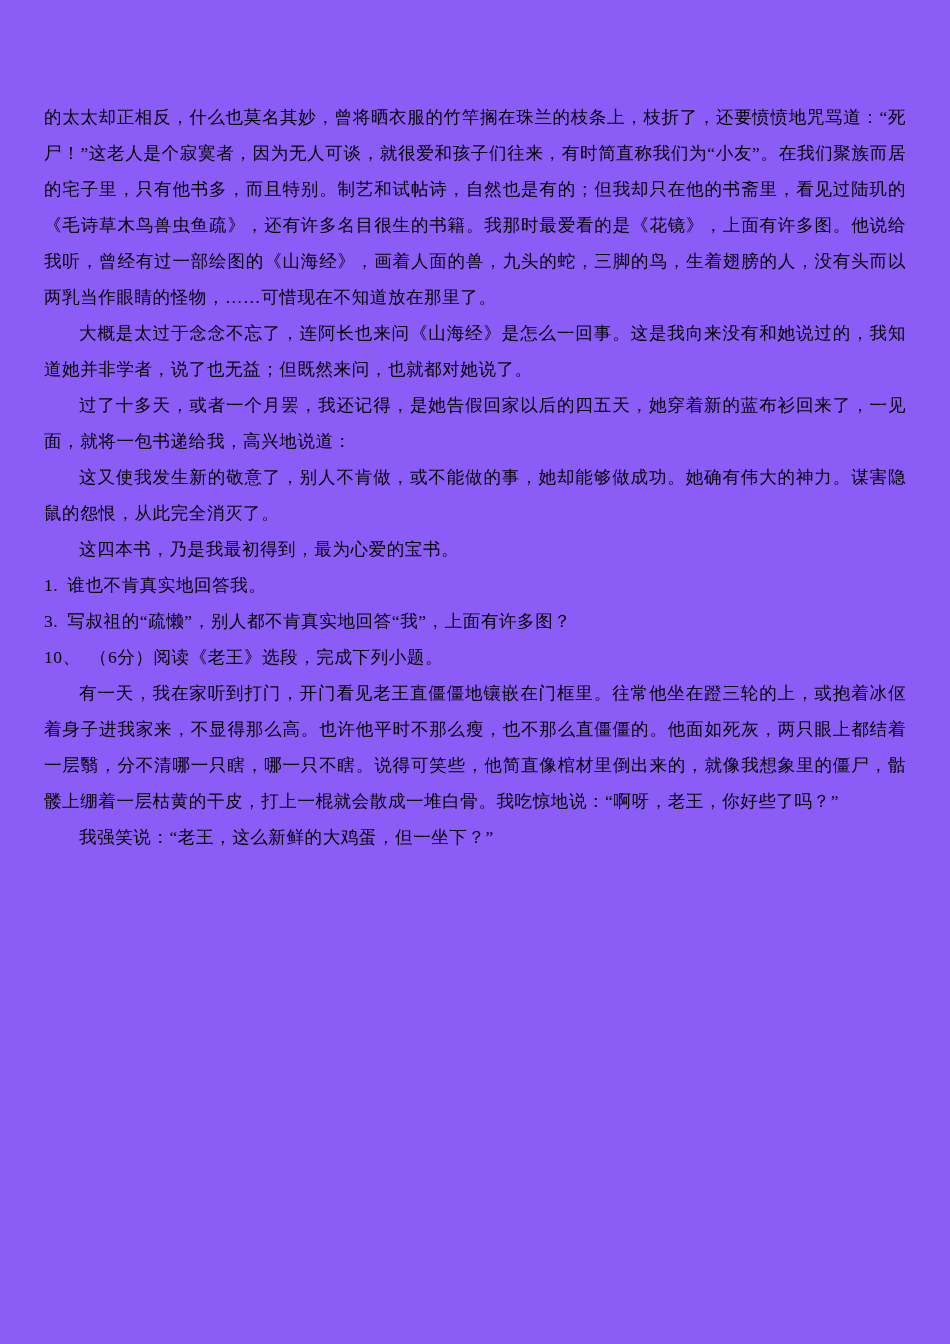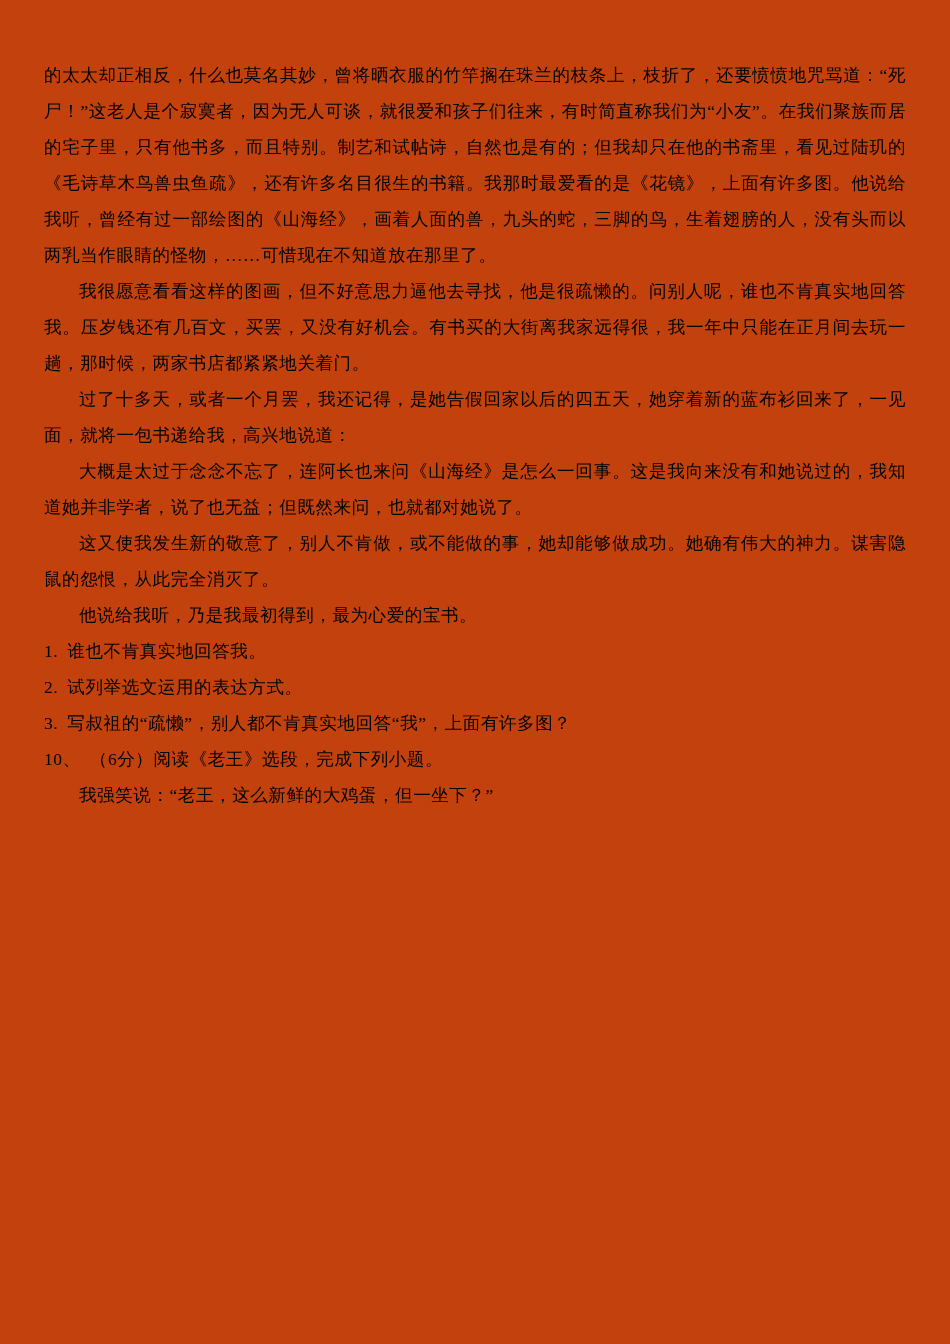--- a/index.html
+++ b/index.html
@@ -6,24 +6,24 @@
     margin: 0;
     padding: 0;
     background: #ffffff;
   }
   .page {
     position: relative;
     box-sizing: border-box;
     width: 950px;
     height: 1344px;
     margin: 0 auto;
-    background: #c2410c;
+    background: #8b5cf6;
     color: #000000;
     font-family: "Liberation Serif", "DejaVu Serif", serif;
-    padding: 57px 44px 0 44px;
+    padding: 99px 44px 0 44px;
     overflow: hidden;
   }
   .page p {
     margin: 0;
     font-size: 17.5px;
     line-height: 36px;
     letter-spacing: 0.6px;
     text-align: justify;
     text-justify: inter-ideograph;
     word-break: break-all;
@@ -36,46 +36,43 @@
     margin-right: 9px;
   }
 </style>
 </head>
 <body>
 
 <div class="page">
 
   <p>的太太却正相反，什么也莫名其妙，曾将晒衣服的竹竿搁在珠兰的枝条上，枝折了，还要愤愤地咒骂道：“死尸！”这老人是个寂寞者，因为无人可谈，就很爱和孩子们往来，有时简直称我们为“小友”。在我们聚族而居的宅子里，只有他书多，而且特别。制艺和试帖诗，自然也是有的；但我却只在他的书斋里，看见过陆玑的《毛诗草木鸟兽虫鱼疏》，还有许多名目很生的书籍。我那时最爱看的是《花镜》，上面有许多图。他说给我听，曾经有过一部绘图的《山海经》，画着人面的兽，九头的蛇，三脚的鸟，生着翅膀的人，没有头而以两乳当作眼睛的怪物，……可惜现在不知道放在那里了。</p>
 
-  <p class="indent">我很愿意看看这样的图画，但不好意思力逼他去寻找，他是很疏懒的。问别人呢，谁也不肯真实地回答我。压岁钱还有几百文，买罢，又没有好机会。有书买的大街离我家远得很，我一年中只能在正月间去玩一趟，那时候，两家书店都紧紧地关着门。</p>
 
 
+  <p class="indent">大概是太过于念念不忘了，连阿长也来问《山海经》是怎么一回事。这是我向来没有和她说过的，我知道她并非学者，说了也无益；但既然来问，也就都对她说了。</p>
+
   <p class="indent">过了十多天，或者一个月罢，我还记得，是她告假回家以后的四五天，她穿着新的蓝布衫回来了，一见面，就将一包书递给我，高兴地说道：</p>
-
-  <p class="indent">大概是太过于念念不忘了，连阿长也来问《山海经》是怎么一回事。这是我向来没有和她说过的，我知道她并非学者，说了也无益；但既然来问，也就都对她说了。</p>
 
 
 
   <p class="indent">这又使我发生新的敬意了，别人不肯做，或不能做的事，她却能够做成功。她确有伟大的神力。谋害隐鼠的怨恨，从此完全消灭了。</p>
 
-  <p class="indent">他说给我听，乃是我最初得到，最为心爱的宝书。</p>
+  <p class="indent">这四本书，乃是我最初得到，最为心爱的宝书。</p>
 
   <p class="question">
     <span class="q-num">1.</span><span>谁也不肯真实地回答我。</span>
   </p>
 
-  <p class="question">
-    <span class="q-num">2.</span><span>试列举选文运用的表达方式。</span>
-  </p>
 
   <p class="question">
     <span class="q-num">3.</span><span>写叔祖的“疏懒”，别人都不肯真实地回答“我”，上面有许多图？</span>
   </p>
 
   <p class="section-header">
     <span class="q-num">10、</span><span>（6分）阅读《老王》选段，完成下列小题。</span>
   </p>
 
+  <p class="indent">有一天，我在家听到打门，开门看见老王直僵僵地镶嵌在门框里。往常他坐在蹬三轮的上，或抱着冰伛着身子进我家来，不显得那么高。也许他平时不那么瘦，也不那么直僵僵的。他面如死灰，两只眼上都结着一层翳，分不清哪一只瞎，哪一只不瞎。说得可笑些，他简直像棺材里倒出来的，就像我想象里的僵尸，骷髅上绷着一层枯黄的干皮，打上一棍就会散成一堆白骨。我吃惊地说：“啊呀，老王，你好些了吗？”</p>
 
 
   <p class="indent">我强笑说：“老王，这么新鲜的大鸡蛋，但一坐下？”</p>
 
 </div>
 
 </body></html>

